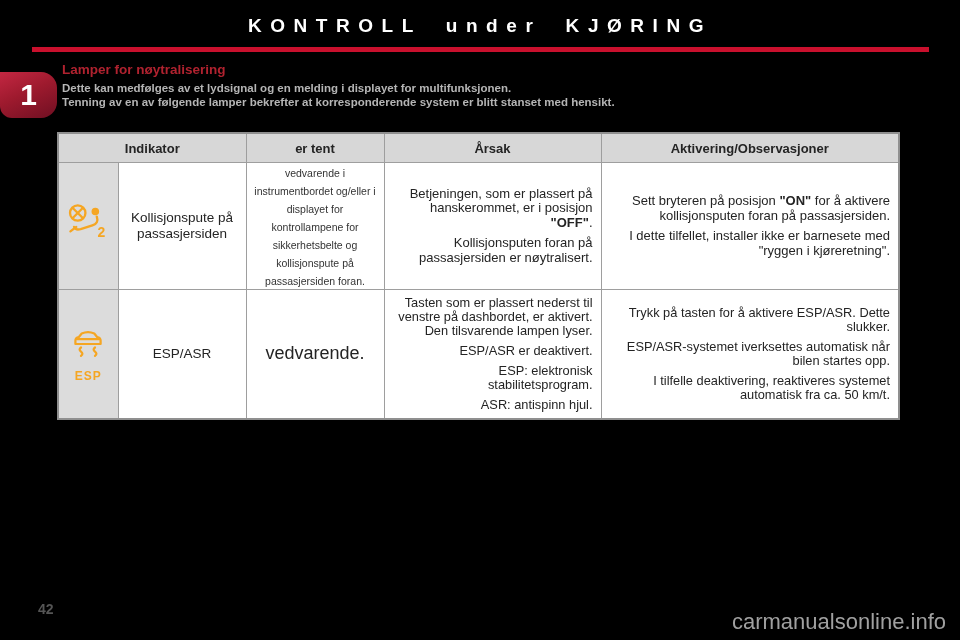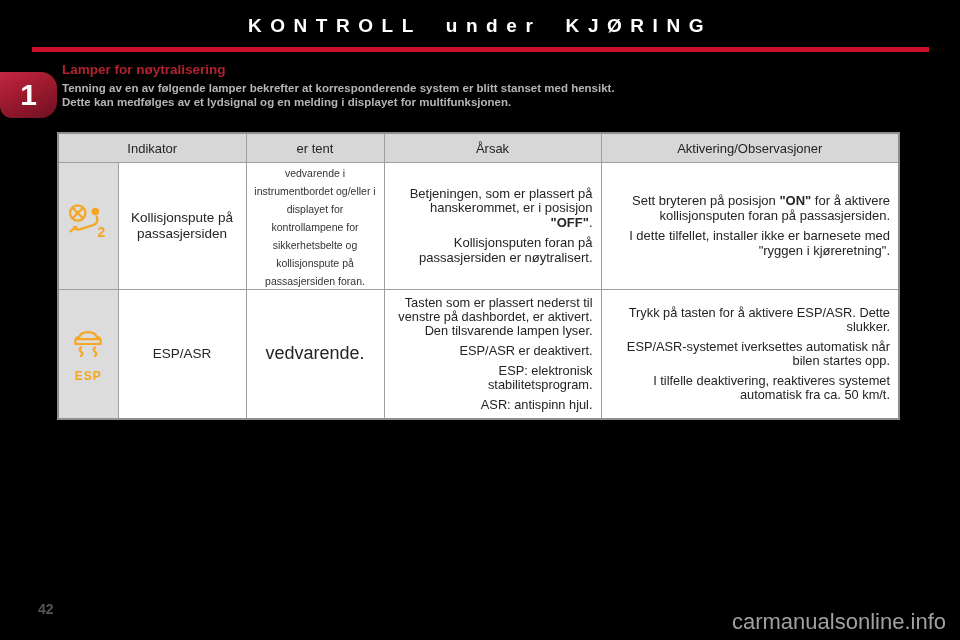--- a/index.html
+++ b/index.html
@@ -19,21 +19,21 @@
   
   .section-title{position:absolute;left:62px;top:62px;color:#b0222f;
                  font-size:13.5px;font-weight:bold;}
   .intro{position:absolute;left:62px;top:81px;color:#b5b5b5;font-size:11.5px;
          font-weight:bold;line-height:14px;}
   
   table.ctrl{position:absolute;left:57px;top:132px;width:841px;border-collapse:collapse;
              table-layout:fixed;background:#fff;border:2px solid #8f8f8f;}
   table.ctrl td,table.ctrl th{border:1px solid #9e9e9e;color:#242424;
              font-family:"Liberation Sans",sans-serif;vertical-align:middle;}
-  th.colhead{background:#d7d7d7;font-size:13px;font-weight:normal;height:26px;
+  th.colhead{background:#d7d7d7;font-size:13px;font-weight:bold;height:26px;
              text-align:center;color:#1a1a1a;}
   td.icon-cell{background:#dcdcdc;text-align:center;}
   td.name-cell{font-size:13.5px;font-weight:normal;text-align:center;padding:0 6px;line-height:16px;}
   td.tent-cell{text-align:center;padding:0 5px;}
   .tent-small{font-size:10.5px;line-height:12px;color:#333;}
   .tent-normal{font-size:18px;color:#242424;}
   td.text-cell{font-size:13px;line-height:14.5px;text-align:left;padding:4px 8px;}
   td.text-cell p{margin:0 0 6px 0;text-align:right;}
   td.text-cell p:last-child{margin-bottom:0;}
   .r2 td.text-cell{font-size:12.8px;line-height:14px;}
@@ -49,22 +49,22 @@
 
   <div class="hdr-title">KONTROLL under KJØRING</div>
   <div class="red-rule"></div>
 
   <div class="chapter-tab">
     <span>1</span>
   </div>
 
   <div class="section-title">Lamper for nøytralisering</div>
   <div class="intro">
+    <div>Dette kan medfølges av et lydsignal og en melding i displayet for multifunksjonen.</div>
     <div>Tenning av en av følgende lamper bekrefter at korresponderende system er blitt stanset med hensikt.</div>
-    <div>Dette kan medfølges av et lydsignal og en melding i displayet for multifunksjonen.</div>
   </div>
 
   <table class="ctrl">
     <colgroup>
       <col style="width:60px">
         <col style="width:128px">
         <col style="width:138px">
       <col style="width:217px">
         <col style="width:298px">
     </colgroup>

